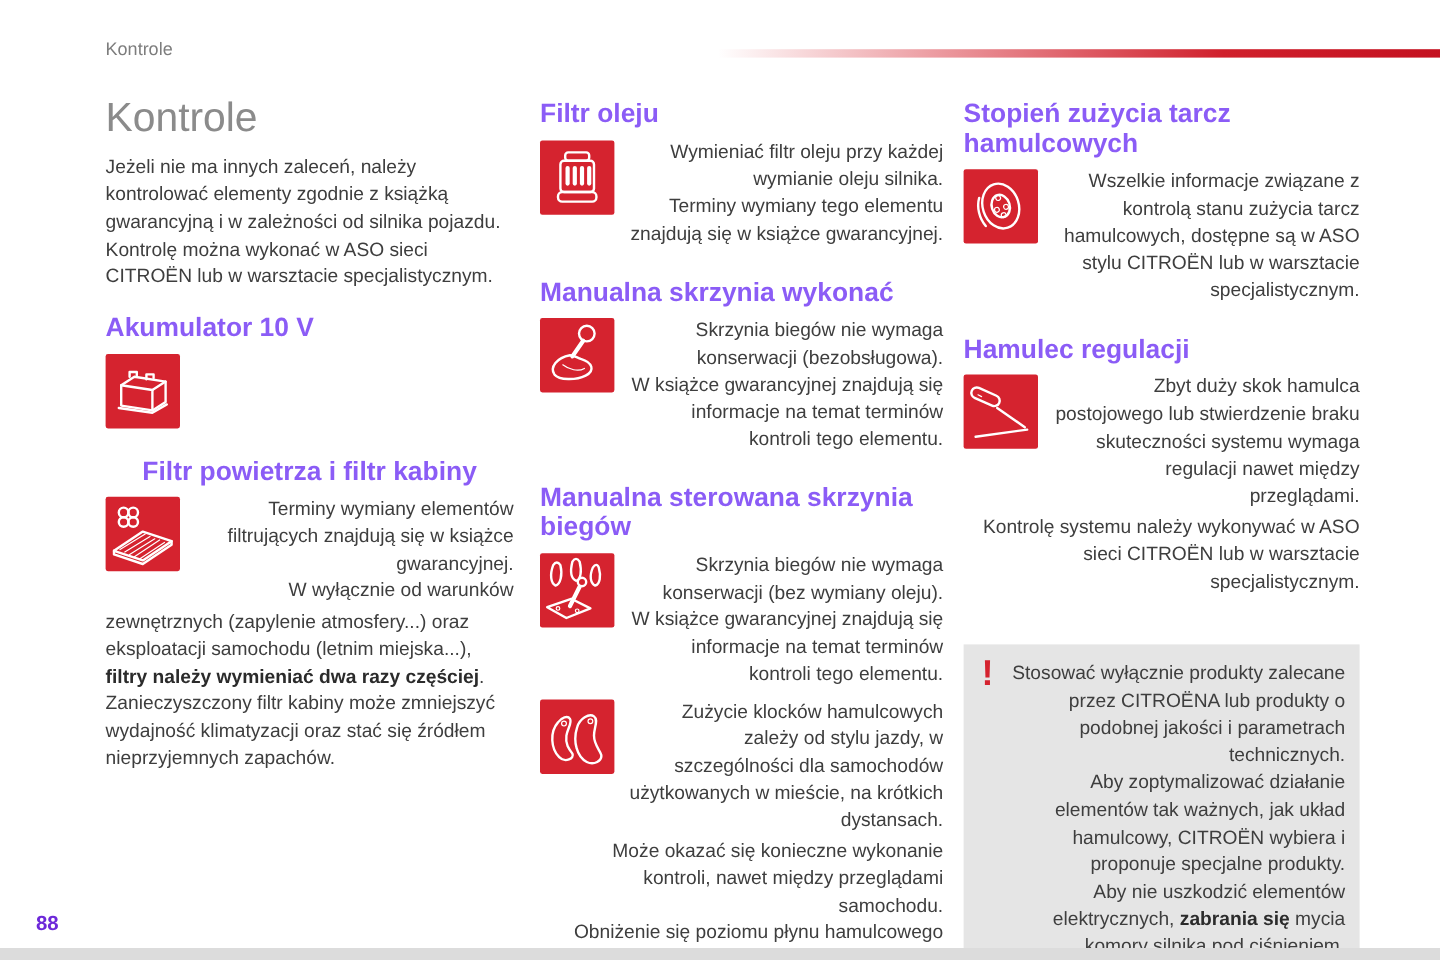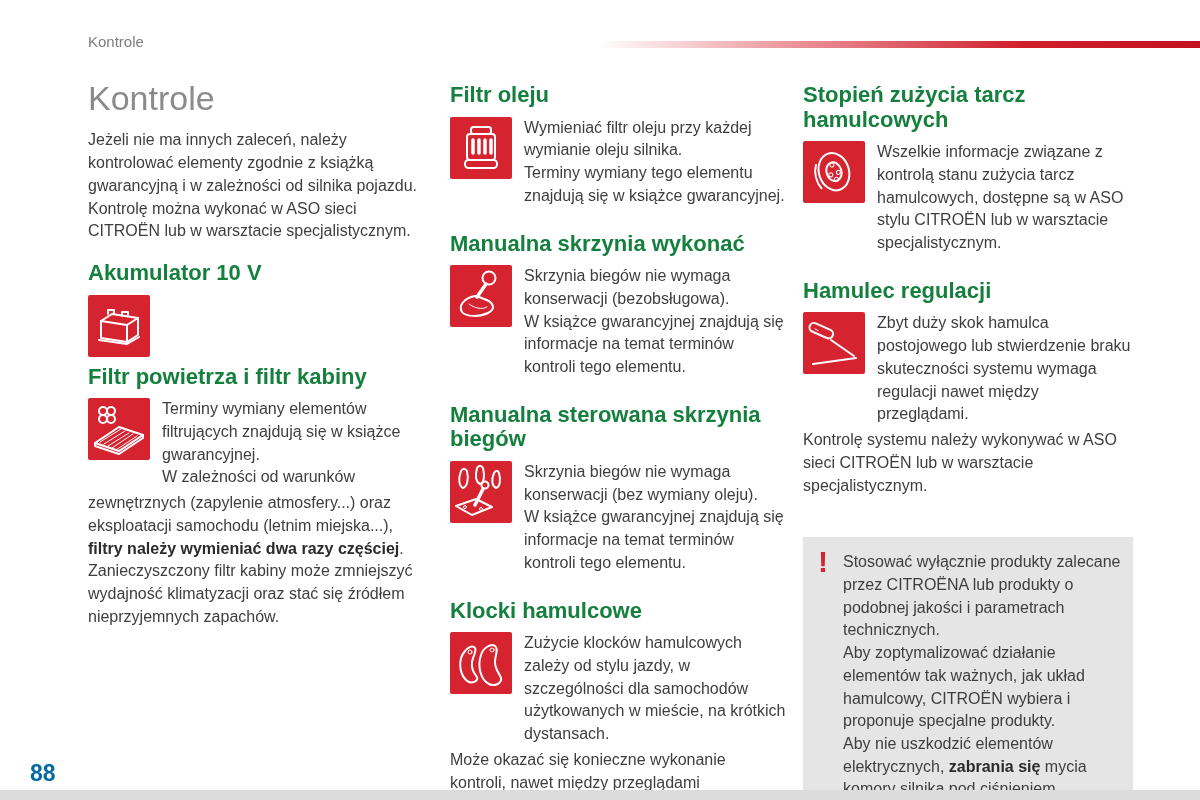--- a/index.html
+++ b/index.html
@@ -11,46 +11,46 @@
   .running-head { position:absolute; left:88px; top:33px; font-size:15px; color:#7d7d7d; }
   .accent-bar {
     position:absolute; left:598px; right:0; top:41px; height:7px;
     background:linear-gradient(to right, rgba(213,35,47,0) 0%, rgba(213,35,47,0.45) 30%, #d0202c 70%, #c41120 100%);
   }
   .col { position:absolute; top:80px; font-size:16px; line-height:1.42; }
   .col-left  { left:88px;  width:340px; }
   .col-mid   { left:450px; width:336px; }
   .col-right { left:803px; width:330px; }
   h1 { font:400 34px/1.1 "Liberation Sans", sans-serif; color:#8b8b8b; margin:0 0 12px; }
-  h2 { font:700 22px/1.12 "Liberation Sans", sans-serif; color:#15803d; margin:24px 0 9px; }
+  h2 { font:700 22px/1.12 "Liberation Sans", sans-serif; color:#8b5cf6; margin:24px 0 9px; }
   h2.first { margin-top:3px; }
-  h2.tight { margin-top:8px; }
+  h2.tight { margin-top:24px;text-align:center; }
   h2.med   { margin-top:18px; }
   p { margin:0; }
-  .prewrap { white-space:pre-line; }
+  .prewrap { white-space:pre-line;text-align:right; }
   .row { display:flex; gap:12px; margin:8px 0 3px; align-items:flex-start; }
   .beside { flex:1; }
   .icon {
     flex:0 0 62px; width:62px; height:62px; background:#d5232f; border-radius:2px;
   }
   .icon svg { width:62px; height:62px; display:block; }
   .icon svg path, .icon svg rect, .icon svg circle, .icon svg ellipse, .icon svg line {
     stroke:#ffffff; fill:none; stroke-width:2; stroke-linecap:round; stroke-linejoin:round;
   }
   .icon svg .thin  { stroke-width:1; }
   .icon svg .thick { stroke-width:3.5; }
   .note {
     margin-top:40px; width:330px; height:294px; box-sizing:border-box;
     background:#e5e5e5; padding:14px 12px 0 40px; position:relative;
   }
   .note .bang {
     position:absolute; left:15px; top:10px;
     color:#d5232f; font-weight:700; font-size:30px; line-height:1;
   }
-  .pageno { position:absolute; left:30px; top:760px; font-weight:700; font-size:23px; color:#0369a1; }
+  .pageno { position:absolute; left:30px; top:760px; font-weight:700; font-size:17px; color:#6d28d9; }
   .footer-bar { position:absolute; left:0; right:0; top:790px; height:10px; background:#dcdcdc; }
   b { font-weight:700; color:#2b2b2b; }
 </style>
 </head>
 <body>
 
 <div class="running-head">Kontrole</div>
 <div class="accent-bar"></div>
 
 <div class="col col-left">
@@ -82,21 +82,21 @@
       <path d="M7 45 L31 29 L55 37 L31 53 Z"></path>
       <path d="M7 45 v3 L31 56 L55 40 v-3"></path>
       <path class="thin" d="M12 44 L33 31"></path>
           <path class="thin" d="M16 46 L37 33"></path>
       <path class="thin" d="M20 48 L41 35"></path>
           <path class="thin" d="M24 50 L45 36"></path>
       <path class="thin" d="M28 52 L49 38"></path>
     </svg>
       </span>
     <p class="beside prewrap">Terminy wymiany elementów filtrujących znajdują się w książce gwarancyjnej.
-W zależności od warunków</p>
+W wyłącznie od warunków</p>
   </div>
   <p><span>zewnętrznych (zapylenie atmosfery...) oraz eksploatacji samochodu (letnim miejska...), </span><b>filtry należy wymieniać dwa razy częściej</b><span>. Zanieczyszczony filtr kabiny może zmniejszyć wydajność klimatyzacji oraz stać się źródłem nieprzyjemnych zapachów.</span></p>
 </div>
 
 <div class="col col-mid">
   <h2 class="first">Filtr oleju</h2>
   <div class="row">
     <span class="icon">
         <svg viewBox="0 0 62 62">
       <rect x="21" y="10" width="20" height="7" rx="2.5"></rect>
@@ -137,21 +137,20 @@
       <path class="thick" d="M25 44 L33 28"></path>
       <circle cx="35" cy="24" r="3.5"></circle>
       <circle class="thin" cx="15" cy="46" r="1.5"></circle>
           <circle class="thin" cx="31" cy="48" r="1.5"></circle>
     </svg>
       </span>
     <p class="beside prewrap">Skrzynia biegów nie wymaga konserwacji (bez wymiany oleju).
 W książce gwarancyjnej znajdują się informacje na temat terminów kontroli tego elementu.</p>
   </div>
 
-  <h2>Klocki hamulcowe</h2>
   <div class="row">
     <span class="icon">
         <svg viewBox="0 0 62 62">
       <path d="M16 48 C9 41 8 27 15 19 C18 15 23 13 25 16 C27 19 23 24 22 30 C21 37 24 41 27 45 C29 49 21 53 16 48 Z"></path>
       <path d="M39 52 C31 48 27 35 31 23 C33 16 41 11 45 14 C49 17 45 23 45 30 C45 38 50 42 51 46 C52 51 45 55 39 52 Z"></path>
       <circle class="thin" cx="20" cy="20" r="2"></circle>
           <circle class="thin" cx="42" cy="18" r="2"></circle>
     </svg>
       </span>
     <p class="beside prewrap">Zużycie klocków hamulcowych zależy od stylu jazdy, w szczególności dla samochodów użytkowanych w mieście, na krótkich dystansach.</p>

